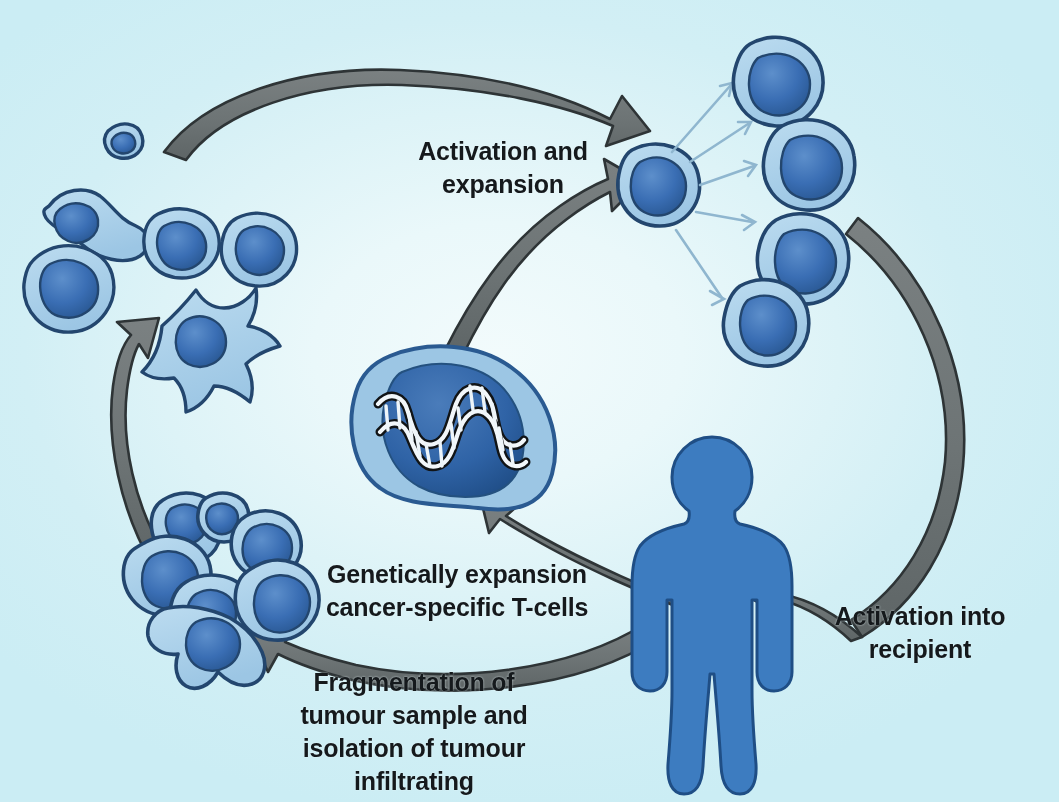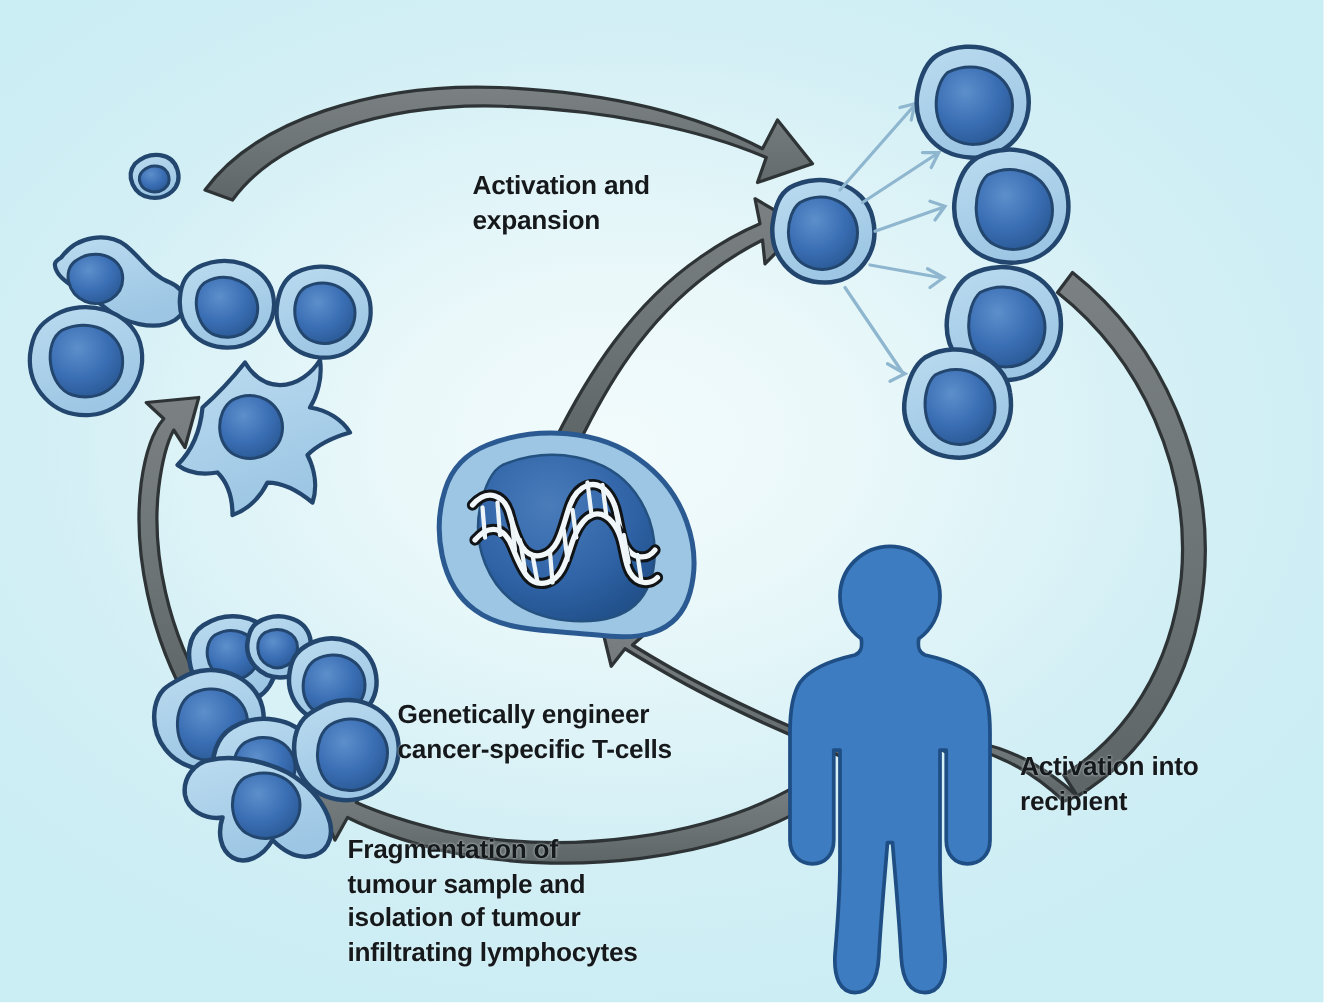--- a/index.html
+++ b/index.html
@@ -25,23 +25,23 @@
     position: absolute;
     inset: 0;
     width: 100%;
     height: 100%;
     display: block;
   }
   .label {
     position: absolute;
     color: #15191c;
     font-weight: bold;
-    font-size: 21px;
+    font-size: 25px;
     line-height: 1.32;
-    text-align: left;
+    text-align: center;
     letter-spacing: -0.2px;
     white-space: pre-line;
     text-shadow: 0 0 2px rgba(234,248,250,0.85);
   }
   #label-activation { left: 378px; top: 135px; width: 250px; }
   #label-engineer   { left: 318px; top: 558px; width: 278px; }
   #label-transfusion{ left: 816px; top: 600px; width: 208px; }
   #label-fragmentation { left: 278px; top: 666px; width: 272px; }
 </style>
 </head>
@@ -269,21 +269,21 @@
                C 648,535 666,528 684,524
                C 689,522 690,518 689,511
                C 679,504 672,492 672,477
                C 672,455 690,437 712,437 Z" fill="#3d7cc0" stroke="#1f4e85" stroke-width="3" stroke-linejoin="round"></path>
     </g>
   </svg>
 
   <div class="label" id="label-activation">Activation and
 expansion</div>
 
-  <div class="label" id="label-engineer">Genetically engineer
+  <div class="label" id="label-engineer">Genetically expansion
 cancer-specific T-cells</div>
 
   <div class="label" id="label-transfusion">Activation into
 recipient</div>
 
   <div class="label" id="label-fragmentation">Fragmentation of
 tumour sample and
 isolation of tumour
 infiltrating lymphocytes</div>
 

